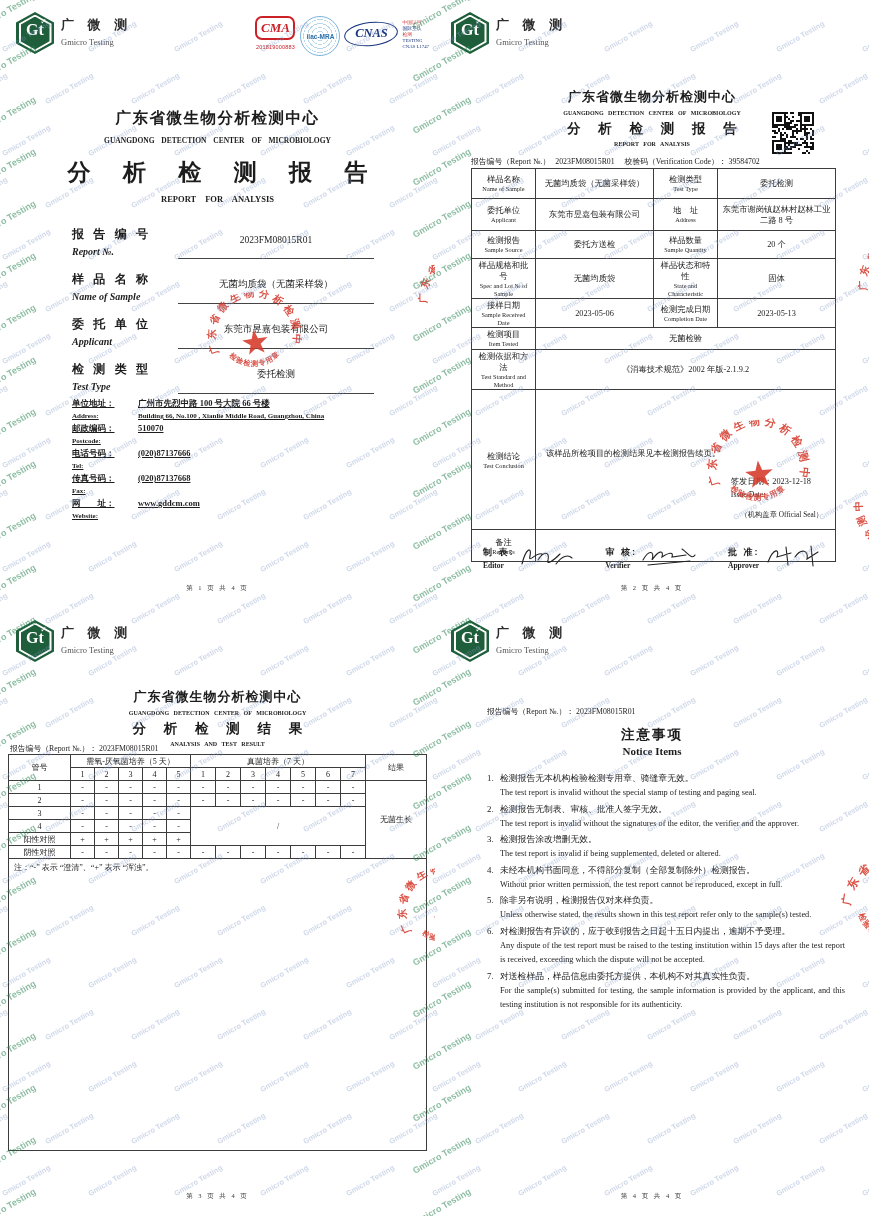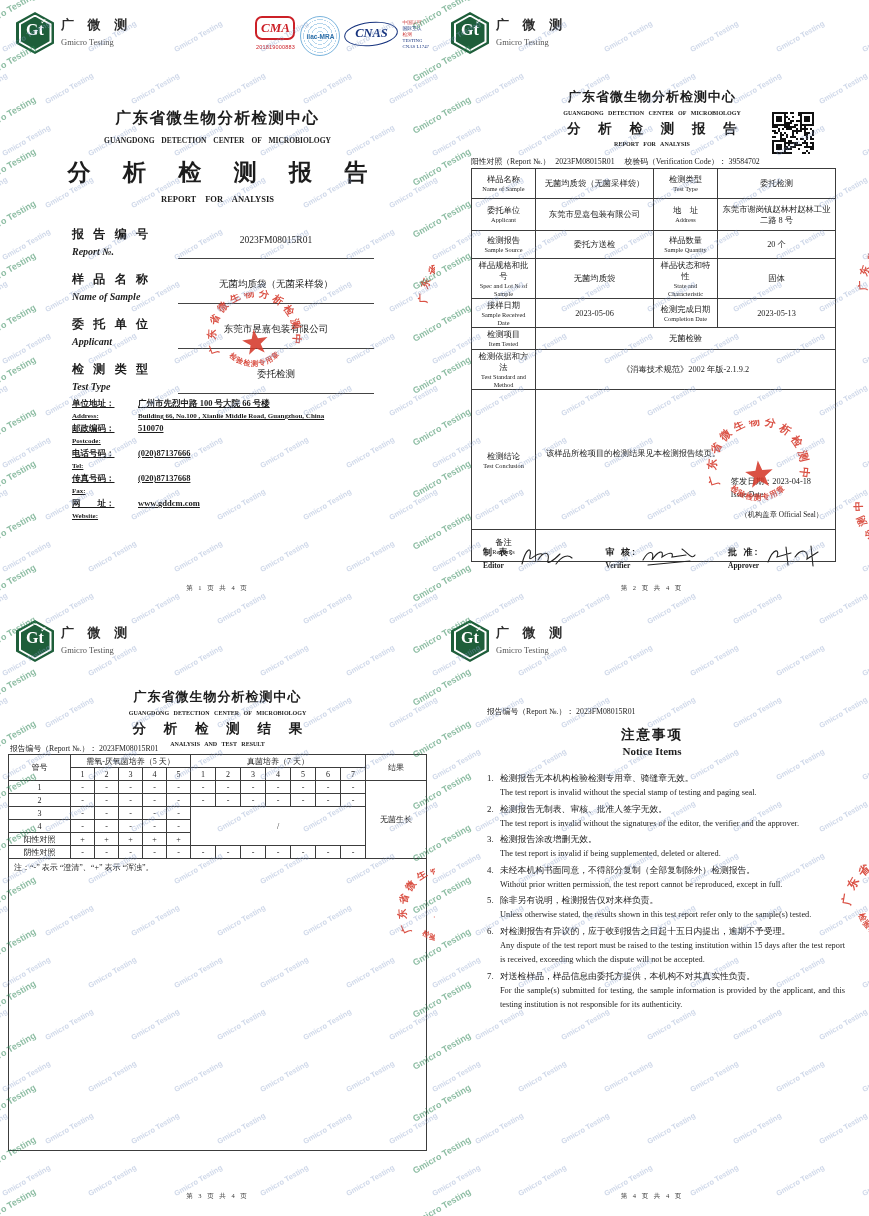--- a/index.html
+++ b/index.html
@@ -410,21 +410,21 @@
         <rect x="2" y="2" width="10" height="10" fill="#fff"></rect>
         <rect x="4" y="4" width="6" height="6" fill="#111"></rect>
         <rect x="28" y="0" width="14" height="14" fill="#111"></rect>
         <rect x="30" y="2" width="10" height="10" fill="#fff"></rect>
         <rect x="32" y="4" width="6" height="6" fill="#111"></rect>
         <rect x="0" y="28" width="14" height="14" fill="#111"></rect>
         <rect x="2" y="30" width="10" height="10" fill="#fff"></rect>
         <rect x="4" y="32" width="6" height="6" fill="#111"></rect>
       </svg></div>
   <div class="rline">
-    <span>阳性对照（Report №.）</span>
+    <span>报告编号（Report №.）</span>
     <span style="margin-left:3px;">2023FM08015R01</span>
     <span style="margin-left:8px;">校验码（Verification Code）：</span>
     <span>39584702</span>
   </div>
   <table class="t2">
     <colgroup>
         <col style="width:64px">
         <col style="width:118px">
         <col style="width:64px">
         <col style="width:118px">
@@ -505,21 +505,21 @@
       <td class="val" colspan="3">《消毒技术规范》2002 年版-2.1.9.2</td>
     </tr>
     <tr style="height:140px">
       <td class="lab">
             <div class="cn">检测结论</div>
             <div class="en">Test Conclusion</div>
           </td>
       <td class="val concl" colspan="3">
         <div class="concl-text">该样品所检项目的检测结果见本检测报告续页。</div>
         <div class="issue">
-          <div>签发日期：2023-04-18</div>
+          <div>签发日期：2023-12-18</div>
           <div class="en">Issue Date:</div>
         </div>
         <div class="seal-note">（机构盖章 Official Seal）</div>
       </td>
     </tr>
     <tr style="height:32px">
       <td class="lab">
             <div class="cn">备注</div>
             <div class="en">Remarks</div>
           </td>

